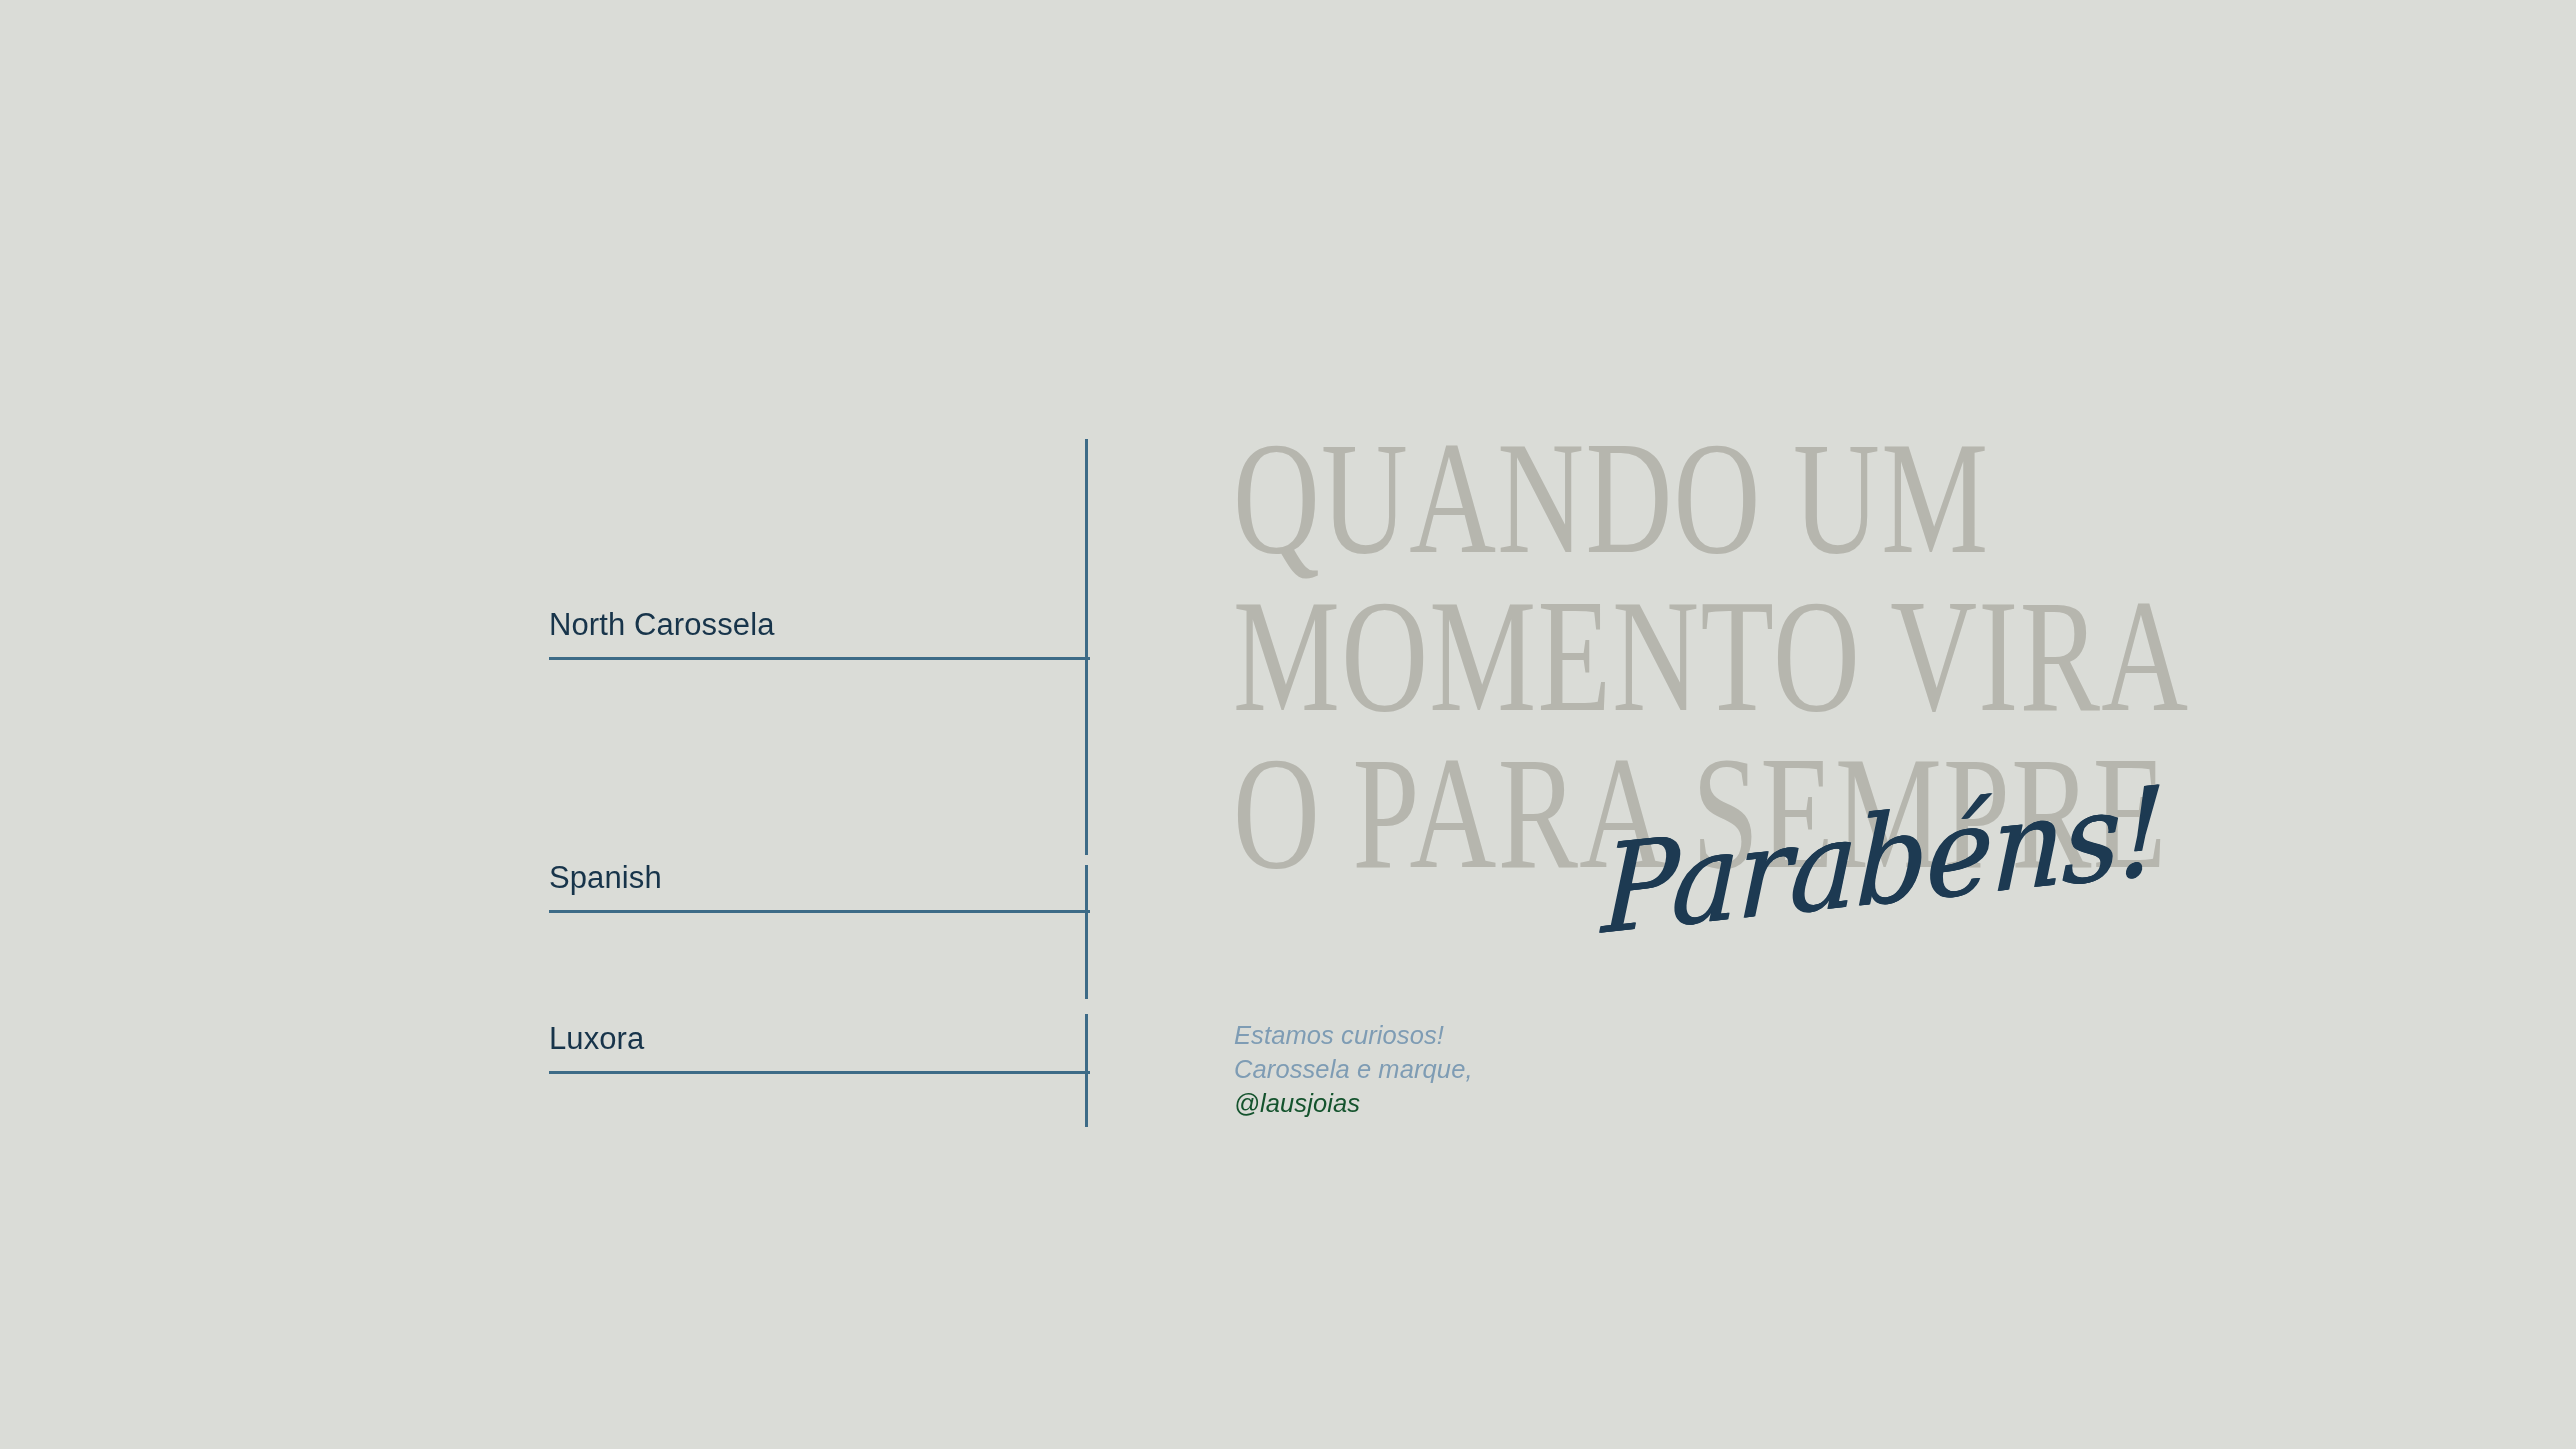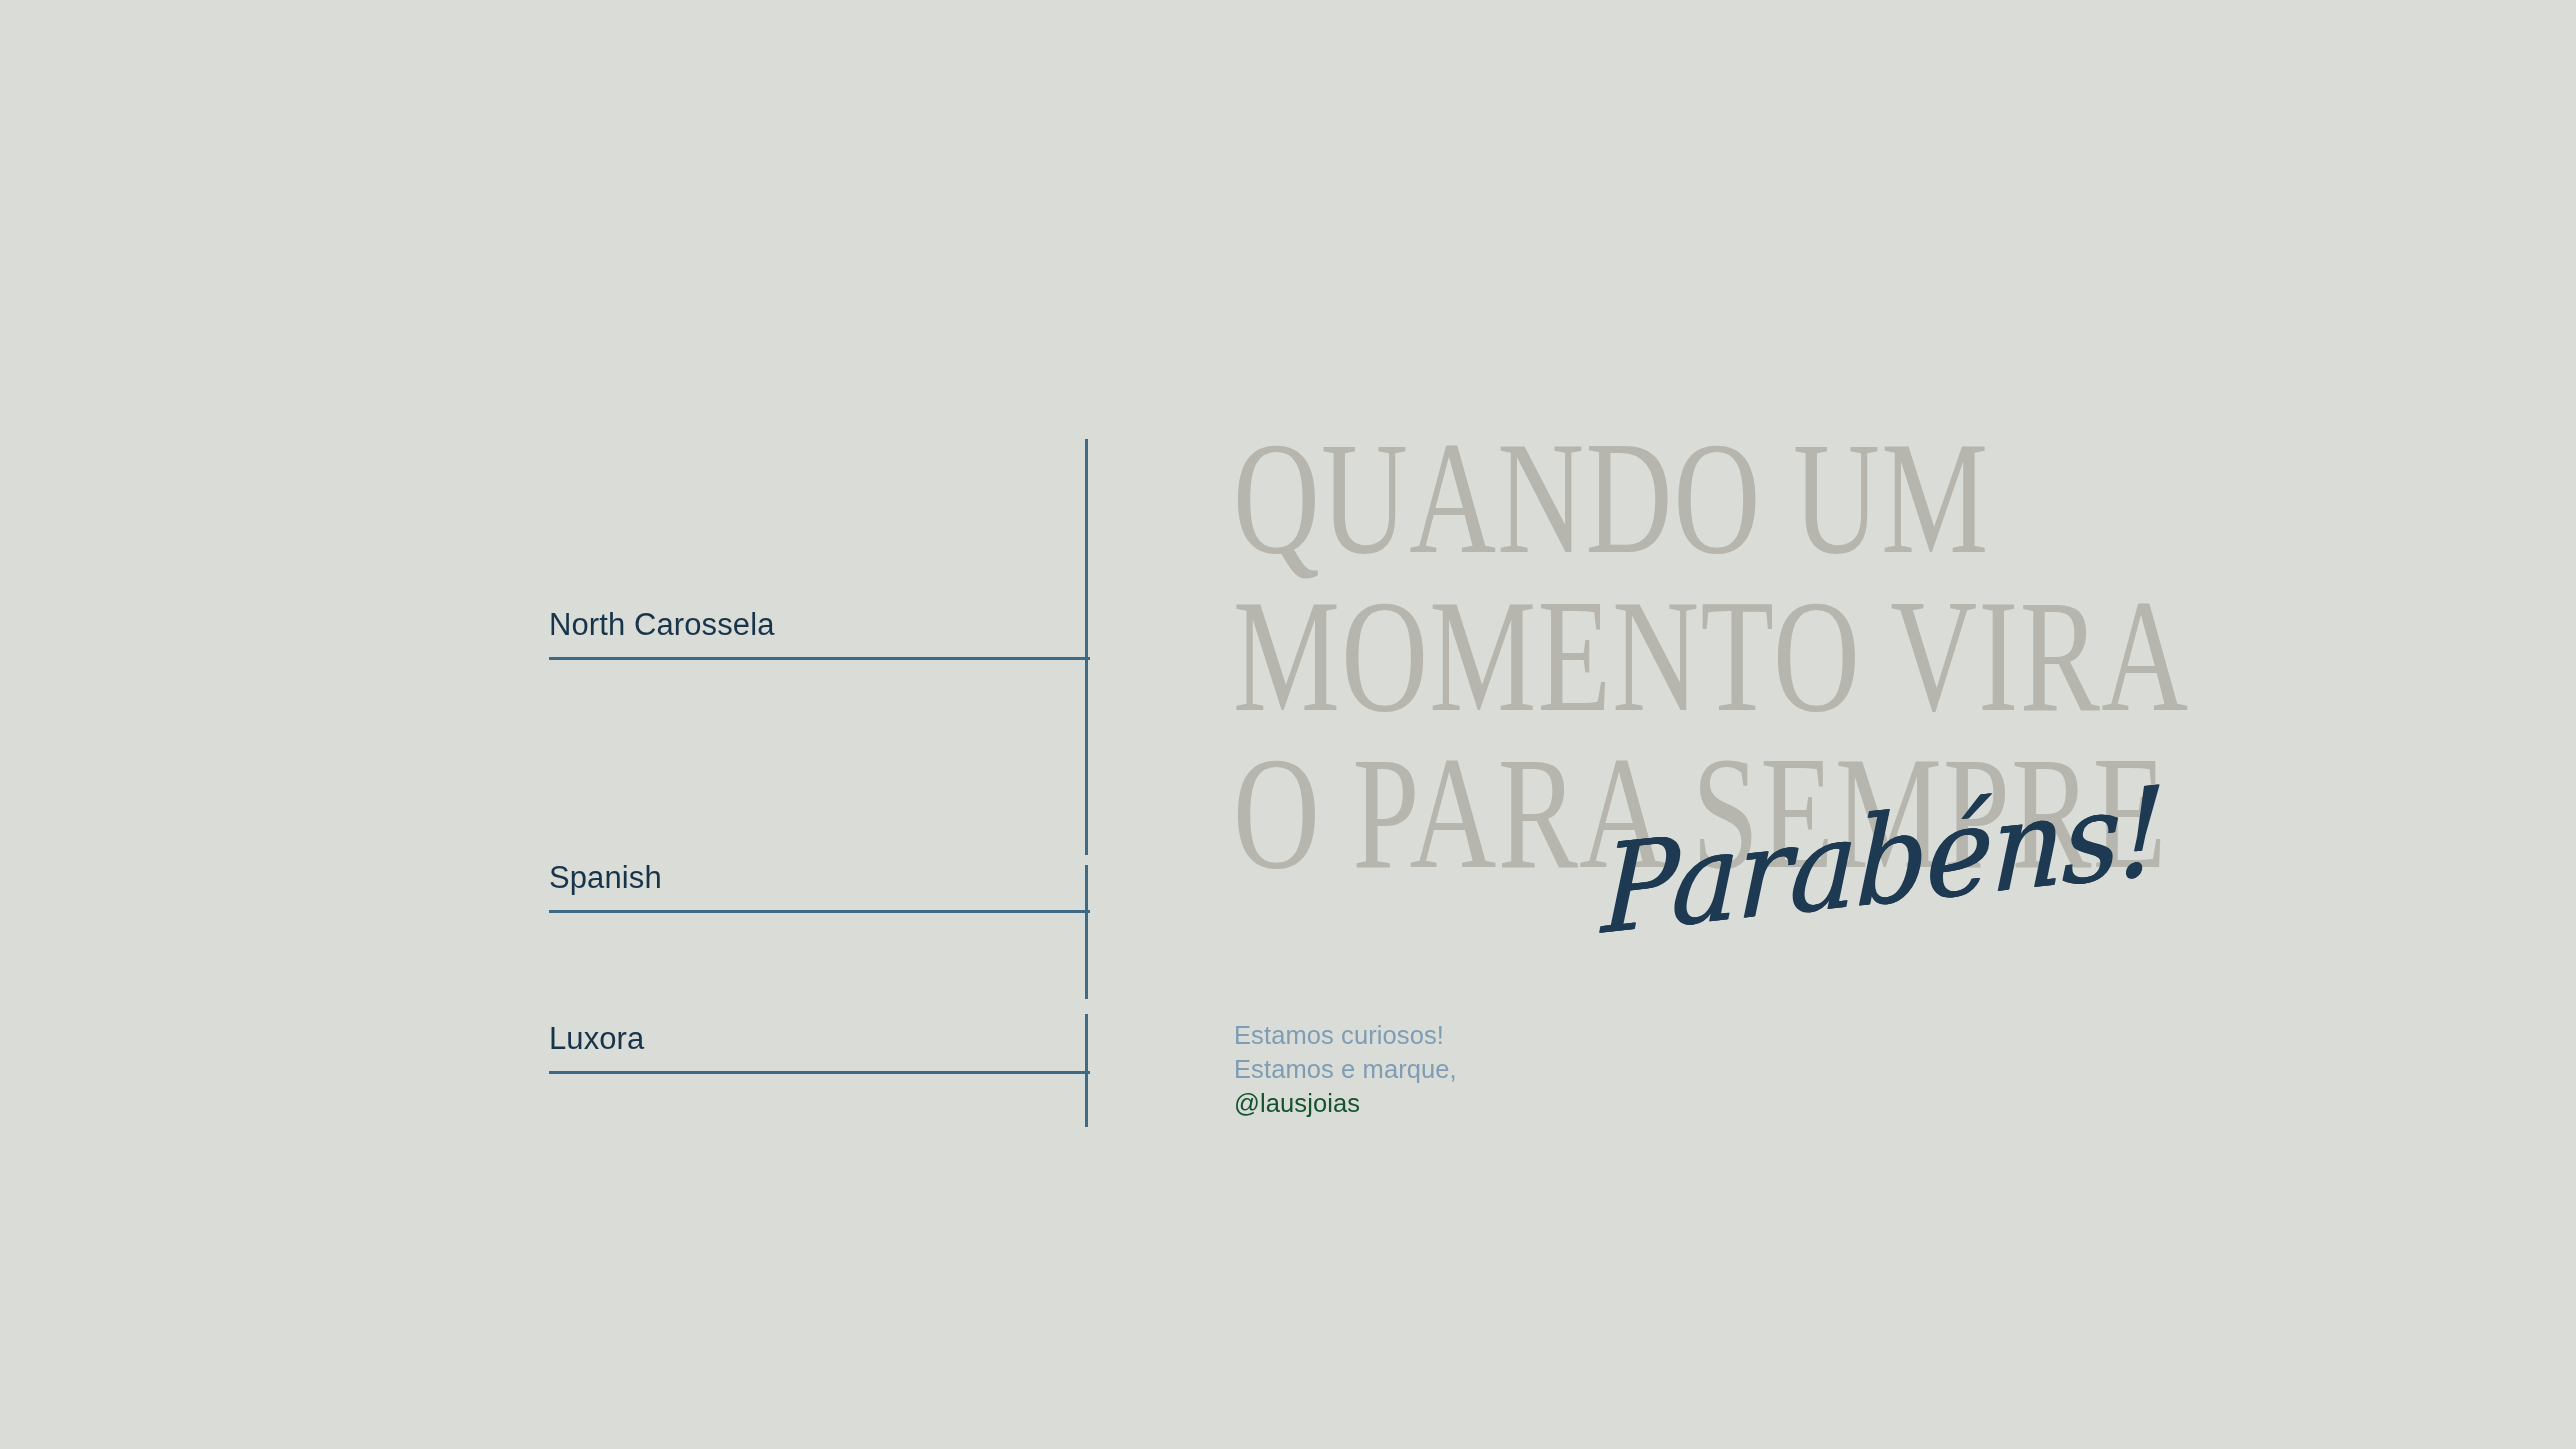--- a/index.html
+++ b/index.html
@@ -99,20 +99,21 @@
   #cta {
     position: absolute;
     left: 1234px;
     top: 1018px;
     font-family: "Liberation Sans", sans-serif;
     font-size: 25.5px;
     line-height: 34px;
     font-weight: 400;
     color: #7e9cb4;
     letter-spacing: 0.1px;
+    font-style: italic;
   }
   #cta .cta-line { display: block; white-space: nowrap; }
   #cta .cta-handle { color: #14532d; }
 </style>
 </head>
 <body>
 
 <div id="canvas">
 
   <div class="label-row" id="row-north">
@@ -137,18 +138,18 @@
   <div id="headline">
     <span class="hl-line">QUANDO UM</span>
     <span class="hl-line">MOMENTO VIRA</span>
     <span class="hl-line">O PARA SEMPRE</span>
   </div>
 
   <div id="script">Parabéns!</div>
 
   <div id="cta">
     <span class="cta-line">Estamos curiosos!</span>
-    <span class="cta-line">Estamos e marque,</span>
+    <span class="cta-line">Carossela e marque,</span>
     <span class="cta-line cta-handle">@lausjoias</span>
   </div>
 
 </div>
 
 
 </body></html>

